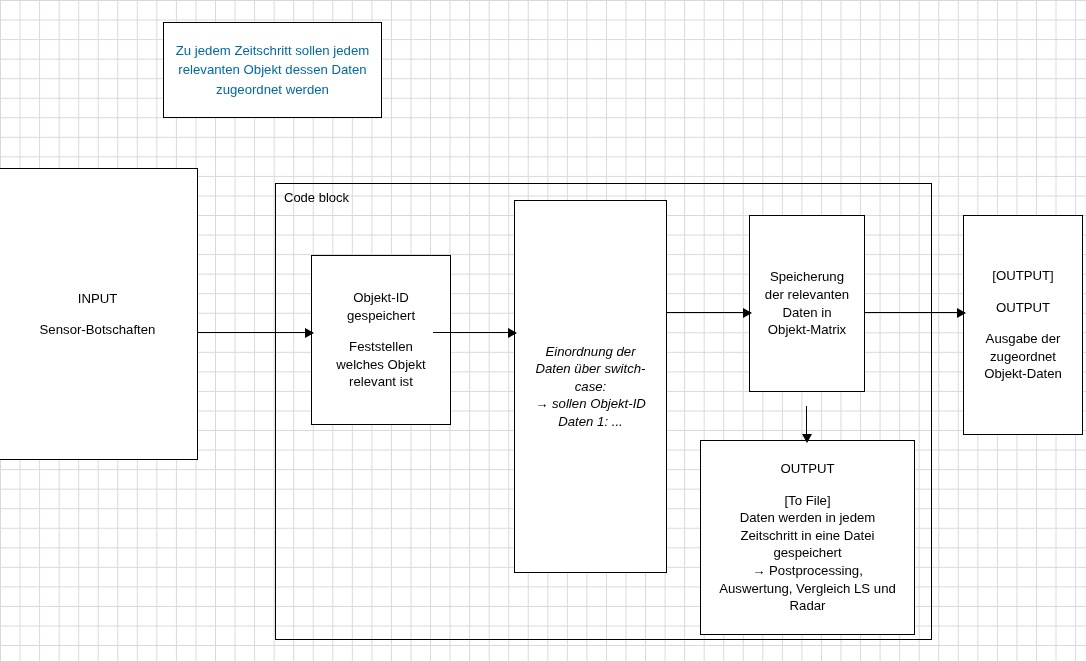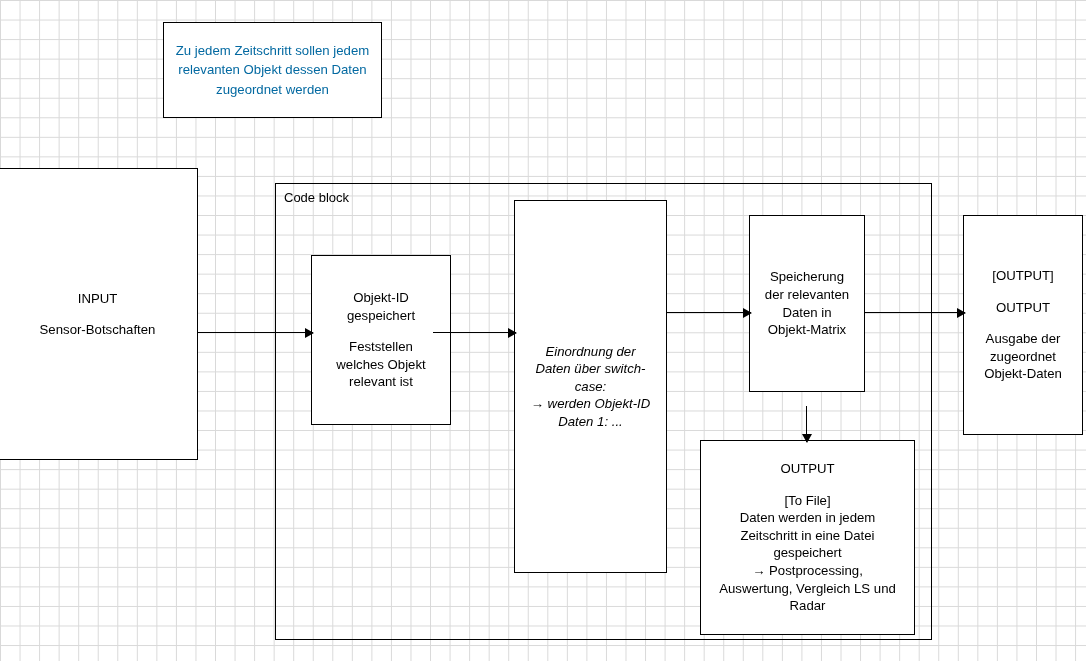--- a/index.html
+++ b/index.html
@@ -138,21 +138,21 @@
     <p>gespeichert</p>
     <p class="gap">Feststellen</p>
     <p>welches Objekt</p>
     <p>relevant ist</p>
   </div>
 
   <div class="box z-top" style="left:514px; top:200px; width:153px; height:373px;font-style:italic;">
     <p>Einordnung der</p>
     <p>Daten über switch-</p>
     <p>case:</p>
-    <p>→ werden Objekt-ID</p>
+    <p>→ sollen Objekt-ID</p>
     <p>Daten 1:  ...</p>
   </div>
 
   <div class="box z-top" style="left:749px; top:215px; width:116px; height:177px;">
     <p>Speicherung</p>
     <p>der relevanten</p>
     <p>Daten in</p>
     <p>Objekt-Matrix</p>
   </div>
 

